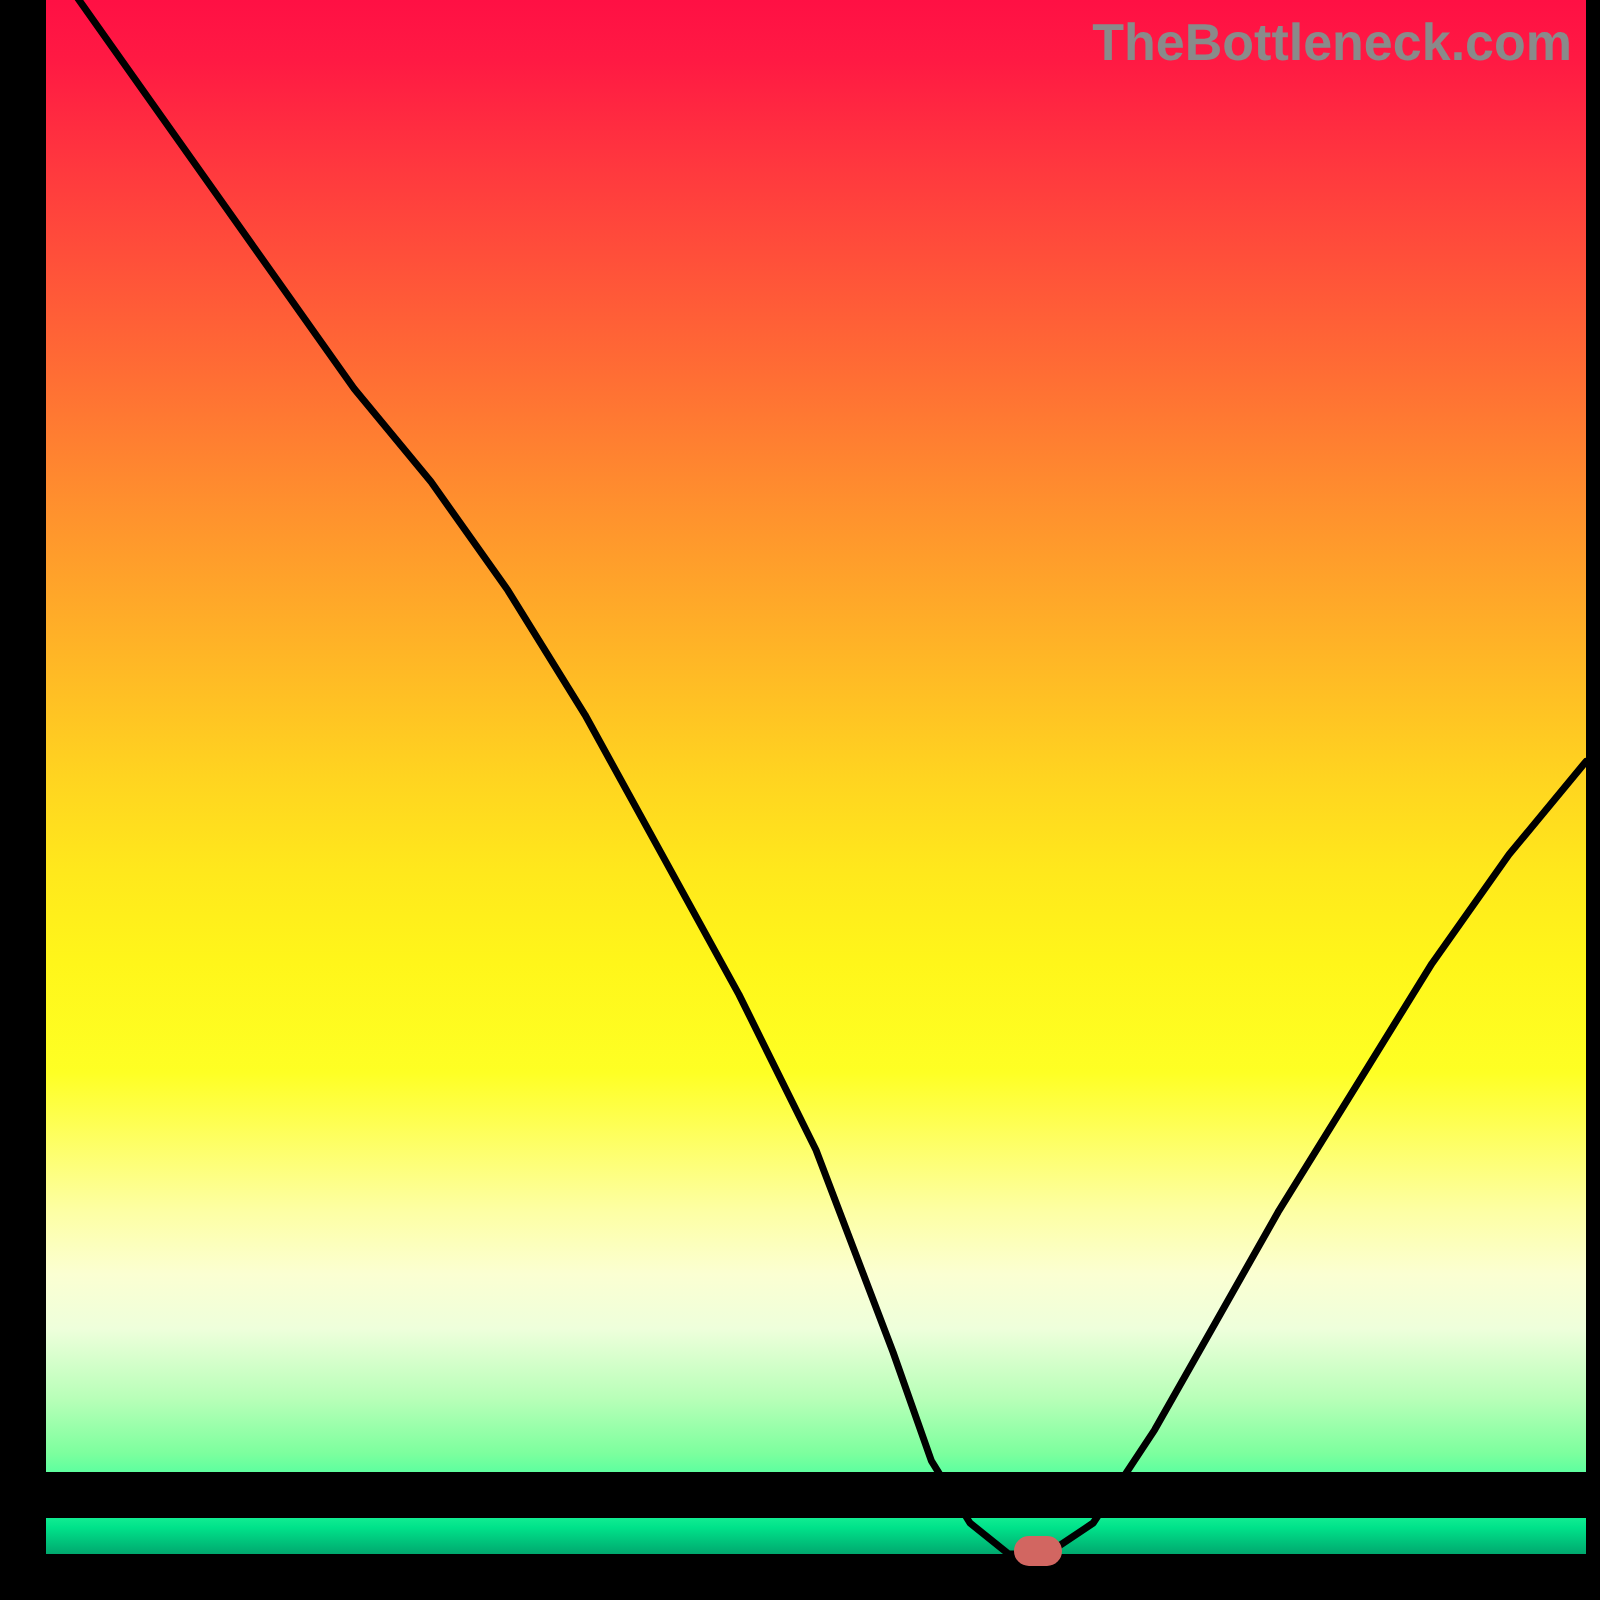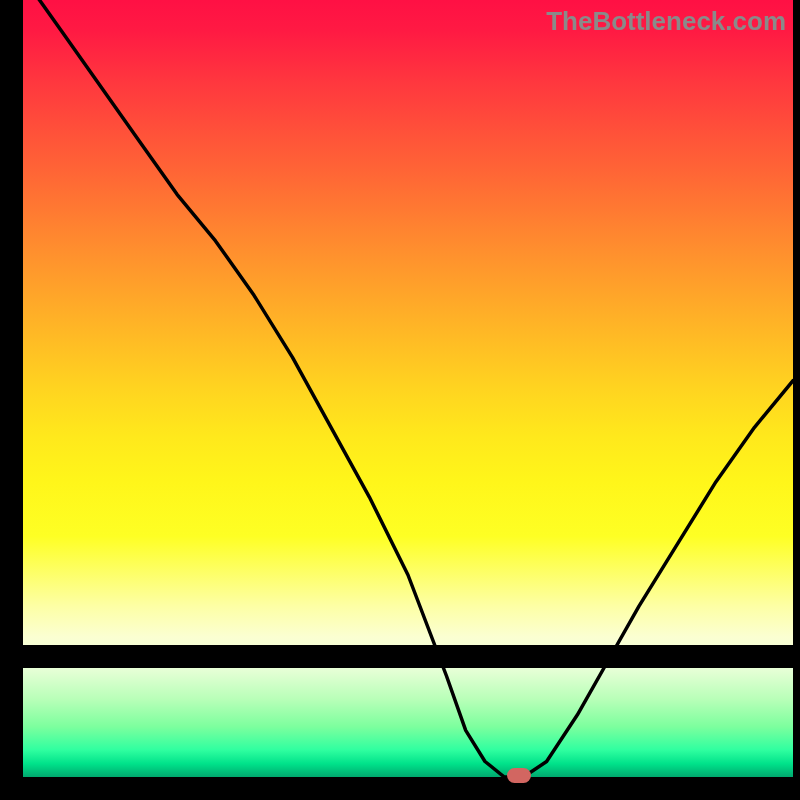--- a/index.html
+++ b/index.html
@@ -7,21 +7,21 @@
     padding: 0;
     width: 800px;
     height: 800px;
     background: #000;
     overflow: hidden;
     font-family: Arial, Helvetica, sans-serif;
   }
   .chart-container {
     position: relative;
     width: 800px;
-    height: 668px;
+    height: 759px;
   }
   .watermark {
     position: absolute;
     top: 6px;
     right: 14px;
     font-size: 26px;
     font-weight: 600;
     color: #8a8a8a;
     letter-spacing: 0px;
     z-index: 3;

